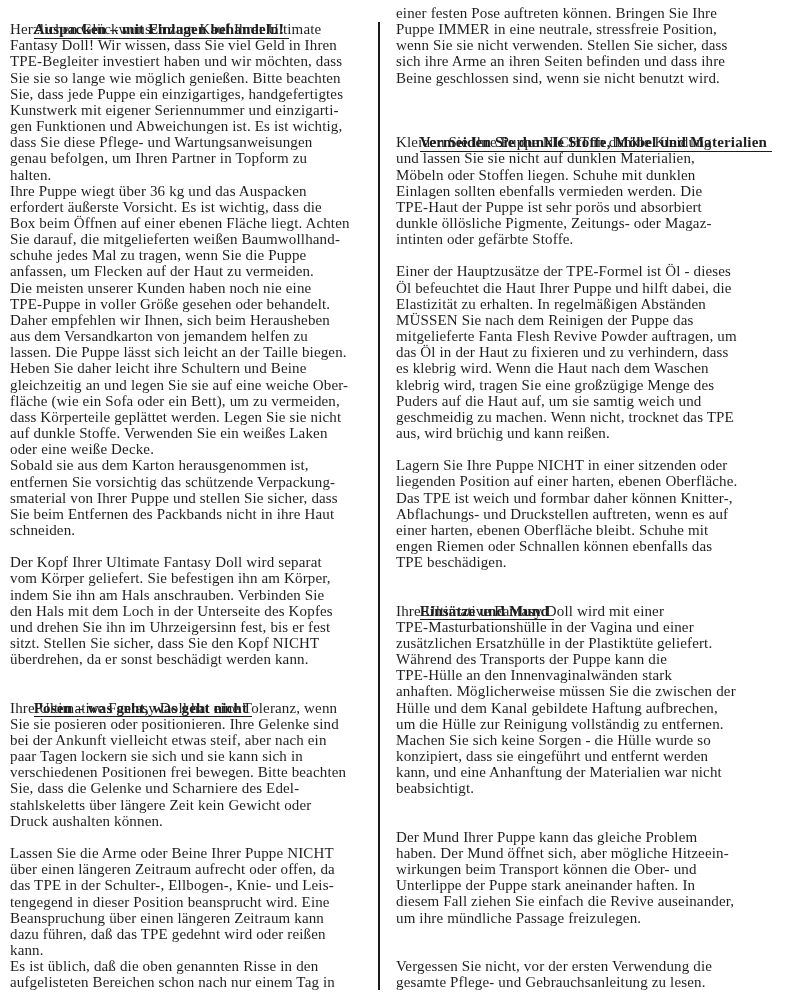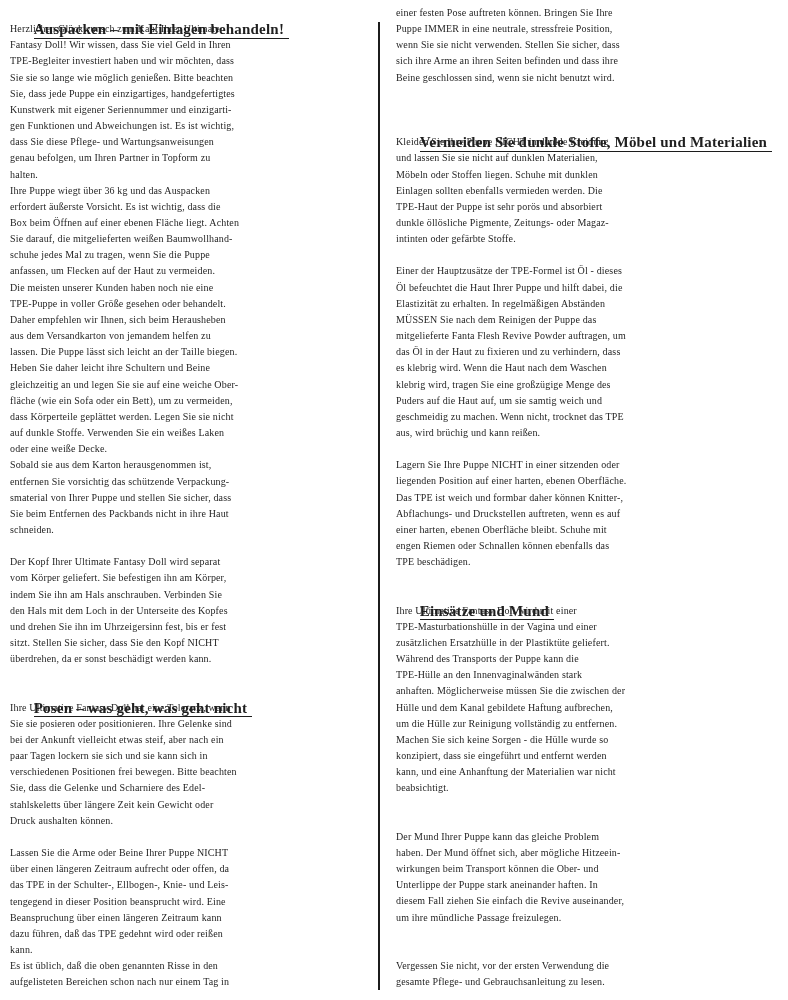--- a/index.html
+++ b/index.html
@@ -43,21 +43,21 @@
     white-space: pre;
     letter-spacing: 0.2px;
   }
   .heading > span {
     display: inline-block;
     border-bottom: 1.7px solid #1c1c1c;
     padding-right: 5px;
     padding-bottom: 0.5px;
   }
   .para {
-    font-size: 10px;
+    font-size: 15px;
     line-height: 16.15px;
     white-space: pre;
     letter-spacing: 0.15px;
   }
   .gap  { height: 16.15px; }
   .gap2 { height: 32.3px; }
 </style>
 </head>
 <body>
 

